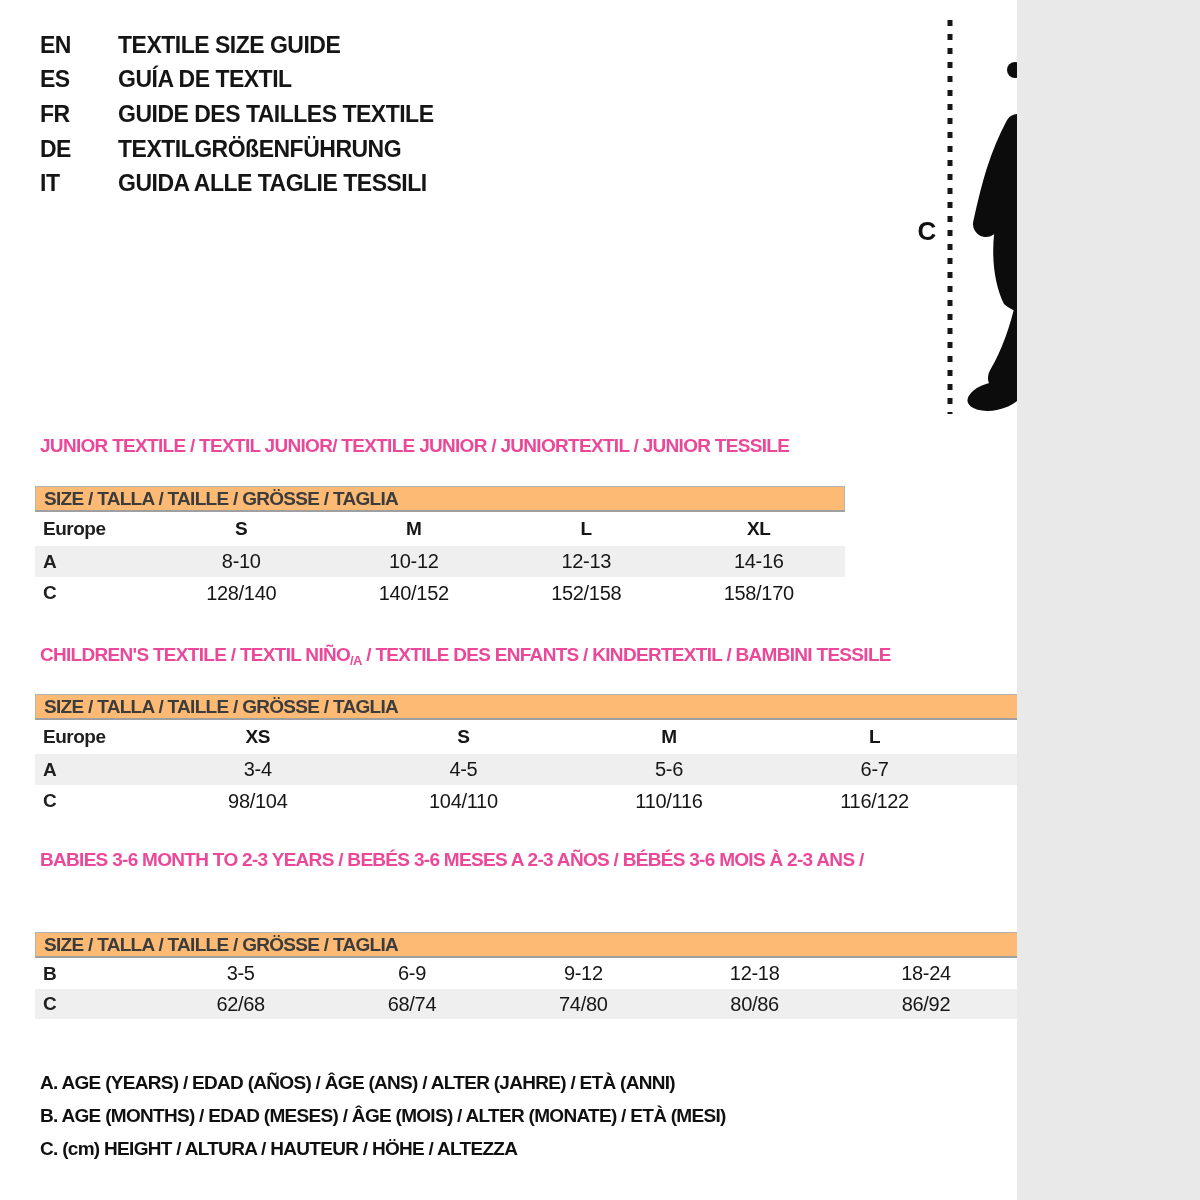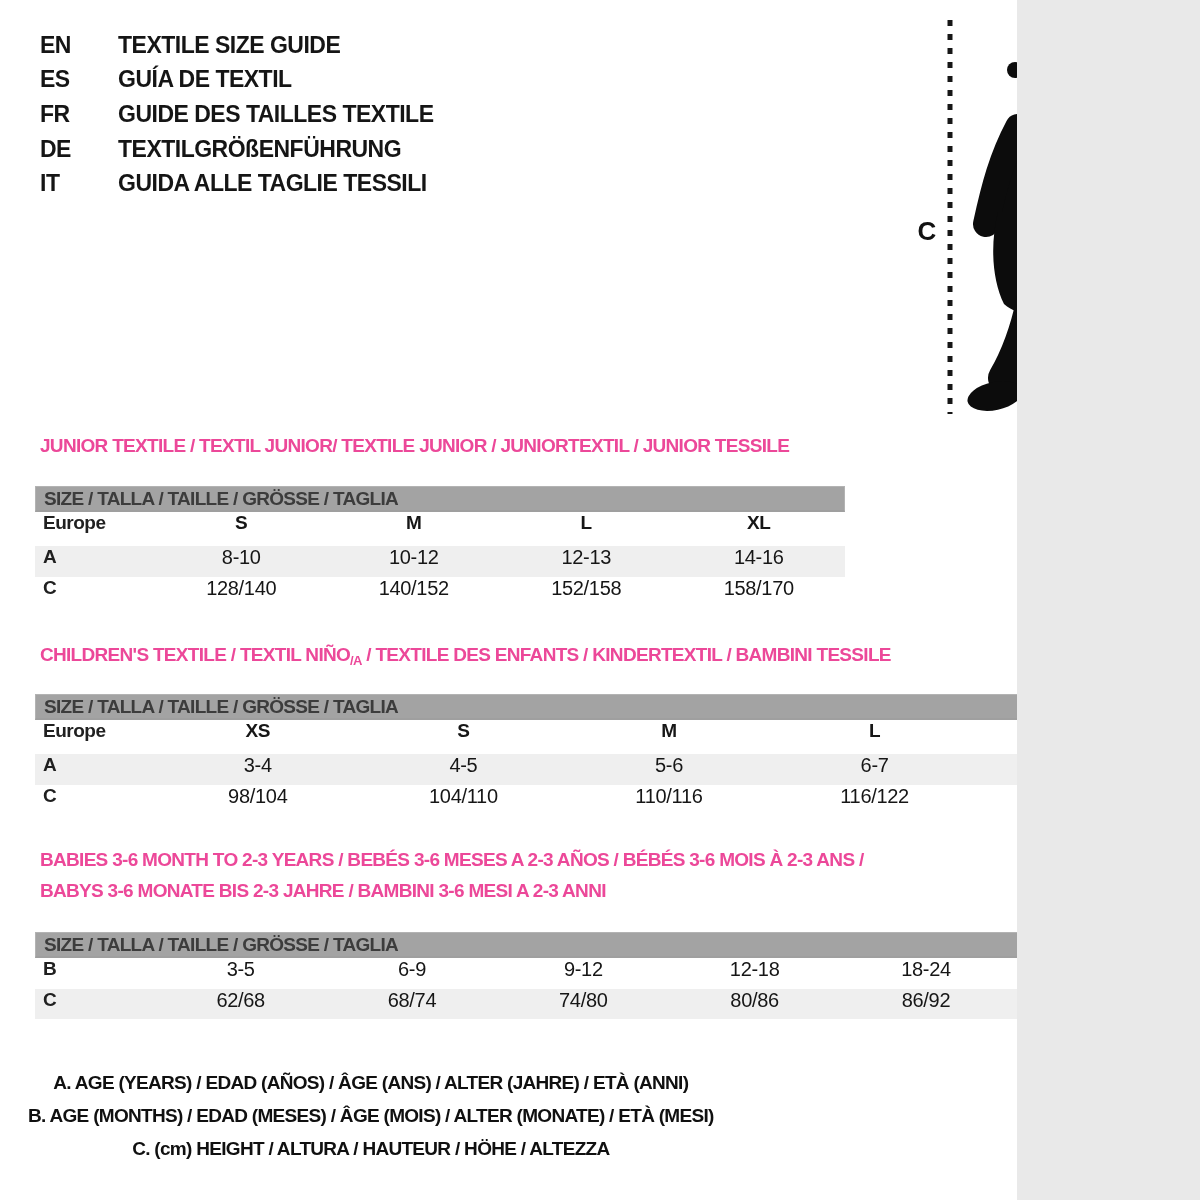--- a/index.html
+++ b/index.html
@@ -14,33 +14,33 @@
   
   #figure-svg{position:absolute;left:900px;top:12px;}
   #c-label{position:absolute;left:912px;top:216px;width:30px;text-align:center;
     font-size:26px;font-weight:700;color:#111;}
   
   .sec-title{position:absolute;left:40px;font-size:19px;font-weight:700;
     letter-spacing:-0.7px;color:#ec4899;white-space:nowrap;}
   .sub-a{font-size:13px;vertical-align:-4px;font-weight:700;}
   
   .sgtable{position:absolute;}
-  .size-bar{height:23px;background:#a3a3a3;border:1px solid #b3b3b3;border-bottom:2px solid #9f9f9f;
+  .size-bar{height:23px;background:#fdba74;border:1px solid #b3b3b3;border-bottom:2px solid #9f9f9f;
     padding-left:8px;font-size:19px;font-weight:700;letter-spacing:-0.7px;color:#3c3c3c;
     line-height:23px;white-space:nowrap;}
-  .trow{display:flex;align-items:flex-start;}
+  .trow{display:flex;align-items:center;}
   .trow.h34{height:34px;}
   .trow.h32{height:32px;}
   .trow.h31{height:31px;}
   .trow.h30{height:30px;}
   .trow.shaded{background:#efefef;}
   .tlabel{width:112px;padding-left:8px;font-size:19px;font-weight:700;letter-spacing:-0.5px;color:#202020;}
   .tcell{flex:1;text-align:center;font-size:20px;font-weight:400;letter-spacing:-0.3px;color:#161616;}
   
-  #legend{position:absolute;left:28px;top:1066px;text-align:center;}
+  #legend{position:absolute;left:40px;top:1066px;}
   .legend-line{font-size:19px;font-weight:700;letter-spacing:-0.7px;line-height:33px;
     color:#101010;white-space:nowrap;}
 </style>
 </head>
 <body>
 
 <div id="page">
 
   <div id="lang-block">
     <div class="lang-row">
@@ -136,21 +136,20 @@
       <div class="tlabel">C</div>
       <div class="tcell">98/104</div>
       <div class="tcell">104/110</div>
       <div class="tcell">110/116</div>
       <div class="tcell">116/122</div>
       <div class="tcell">122/128</div>
     </div>
   </div>
 
   <div class="sec-title" style="top:849px;">BABIES 3-6 MONTH TO 2-3 YEARS / BEBÉS 3-6 MESES A 2-3 AÑOS / BÉBÉS 3-6 MOIS À 2-3 ANS /</div>
-  <div class="sec-title" style="top:880px;">BABYS 3-6 MONATE BIS 2-3 JAHRE / BAMBINI 3-6 MESI A 2-3 ANNI</div>
   <div class="sgtable" style="left:35px;top:932px;width:1148px;">
     <div class="size-bar">SIZE / TALLA / TAILLE / GRÖSSE / TAGLIA</div>
     <div class="trow h31">
       <div class="tlabel">B</div>
       <div class="tcell">3-5</div>
       <div class="tcell">6-9</div>
       <div class="tcell">9-12</div>
       <div class="tcell">12-18</div>
       <div class="tcell">18-24</div>
       <div class="tcell">24-40</div>

